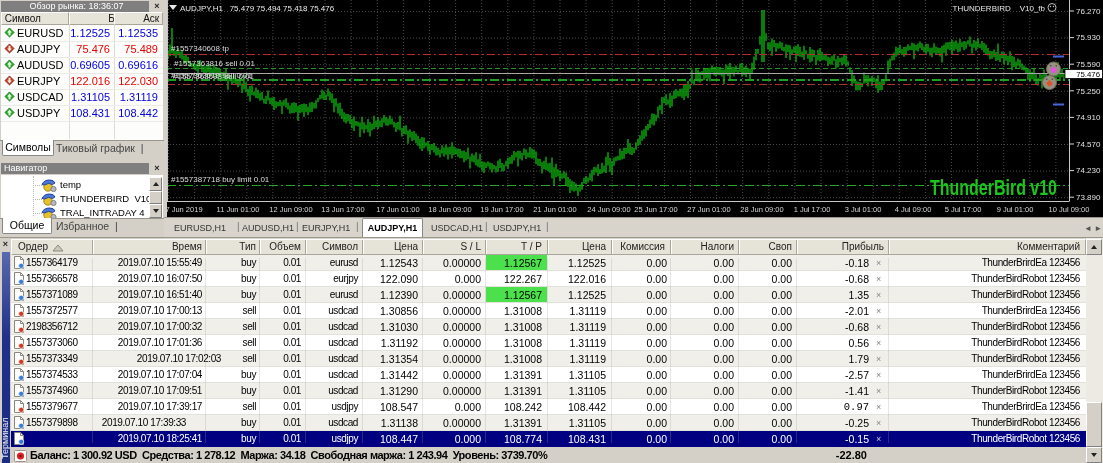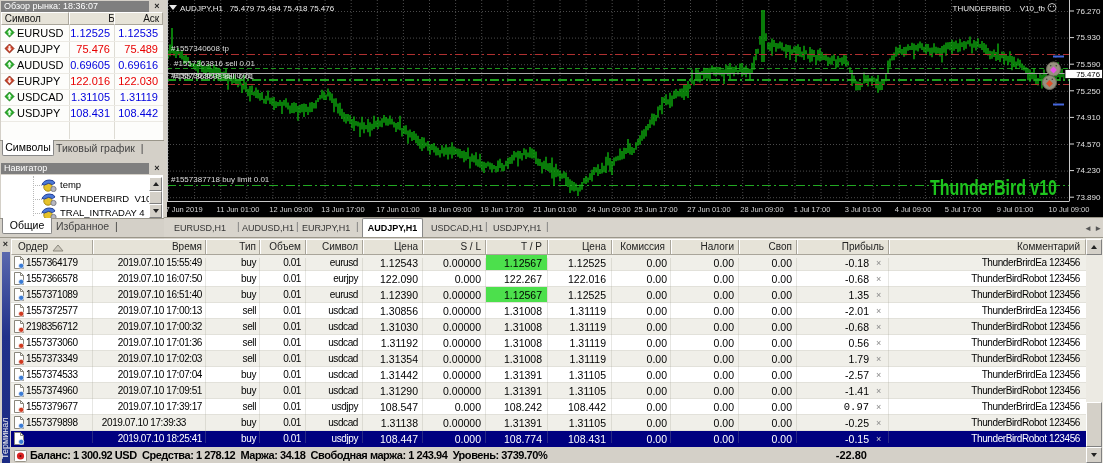--- a/index.html
+++ b/index.html
@@ -152,21 +152,21 @@
  <circle cx="883.7" cy="65.8" r="0.8" fill="#44403a"></circle>
           <circle cx="889.3" cy="65.8" r="0.8" fill="#44403a"></circle>
 </g>
 <g>
  <circle cx="882.5" cy="82.5" r="7" fill="#97917f" stroke="#716c5c"></circle>
  <rect x="880.1" y="81.1" width="4.8" height="4.8" transform="rotate(45 882.5 83.5)" fill="#e0522a"></rect>
  <circle cx="879.7" cy="79.3" r="0.8" fill="#44403a"></circle>
           <circle cx="885.3" cy="79.3" r="0.8" fill="#44403a"></circle>
 </g>
 </svg></div>
-<div class="titlebar" style="top:1px;"><span>Обзор рынка: 18:36:07</span></div>
+<div class="titlebar" style="top:1px;text-align:center;"><span>Обзор рынка: 18:36:07</span></div>
     <div class="x-btn" style="left:151px;top:1px;">×</div>
     <div style="position:absolute;left:1px;top:12px;width:162px;height:128px;background:#fdfdfb;"></div>
     <div class="mwhead" style="left:1px;top:12px;width:68px;">&nbsp;Символ</div>
     <div class="mwhead" style="left:69px;top:12px;width:61px;text-align:right;">Бид&nbsp;</div>
     <div class="mwhead" style="left:114px;top:12px;width:49px;text-align:right;">Аск&nbsp;</div>
     <div style="position:absolute;left:69px;top:25px;width:1px;height:114px;background:#dedcd4;"></div>
     <div style="position:absolute;left:114px;top:25px;width:1px;height:114px;background:#dedcd4;"></div>
     <svg style="position:absolute;left:4px;top:27px" width="11" height="11">
       <rect x="2.3" y="2.3" width="6.4" height="6.4" transform="rotate(45 5.5 5.5)" fill="#23b023" stroke="#147014" stroke-width="0.8"></rect>
       <path d="M5.5 2.6l2.3 3h-1.3v2.6h-2V5.6H3.2z" fill="#eaffea"></path>
@@ -450,21 +450,21 @@
     <div style="position:absolute;left:876px;top:338px;font:9px 'Liberation Sans',sans-serif;color:#888;">×</div>
     <div class="tc" style="left:840px;top:337px;width:240px;text-align:right;color:#000;">ThunderBirdRobot 123456</div>
     <div style="position:absolute;left:11px;top:351px;width:1075px;height:16px;background:#f0efe9;"></div>
     <div style="position:absolute;left:11px;top:366px;width:1075px;height:1px;background:#e2e1da;"></div>
     <svg style="position:absolute;left:13px;top:352px" width="12" height="13">
       <path d="M1.5 .5h6l3 3v9h-9z" fill="#fff" stroke="#8a877c"></path>
       <path d="M7.5 .5v3h3" fill="none" stroke="#8a877c"></path>
       <circle cx="8.2" cy="9.8" r="2.6" fill="#d03a20" stroke="#fff" stroke-width="0.7"></circle>
     </svg>
     <div class="tc" style="left:26px;top:353px;color:#000;">1557373349</div>
-    <div class="tc" style="left:72px;top:353px;width:130px;text-align:right;color:#000;">2019.07.10 17:02:03</div>
+    <div class="tc" style="left:72px;top:353px;width:149px;text-align:right;color:#000;">2019.07.10 17:02:03</div>
     <div class="tc" style="left:126px;top:353px;width:130px;text-align:right;color:#000;">sell</div>
     <div class="tc" style="left:171px;top:353px;width:130px;text-align:right;color:#000;">0.01</div>
     <div class="tc" style="left:228px;top:353px;width:130px;text-align:right;color:#000;">usdcad</div>
     <div class="tc tcn" style="left:288px;top:353px;width:130px;text-align:right;color:#000;">1.31354</div>
     <div class="tc tcn" style="left:351px;top:353px;width:130px;text-align:right;color:#000;">0.00000</div>
     <div class="tc tcn" style="left:412px;top:353px;width:130px;text-align:right;color:#000;">1.31008</div>
     <div class="tc tcn" style="left:476px;top:353px;width:130px;text-align:right;color:#000;">1.31119</div>
     <div class="tc tcn" style="left:537px;top:353px;width:130px;text-align:right;color:#000;">0.00</div>
     <div class="tc tcn" style="left:604px;top:353px;width:130px;text-align:right;color:#000;">0.00</div>
     <div class="tc tcn" style="left:662px;top:353px;width:130px;text-align:right;color:#000;">0.00</div>

